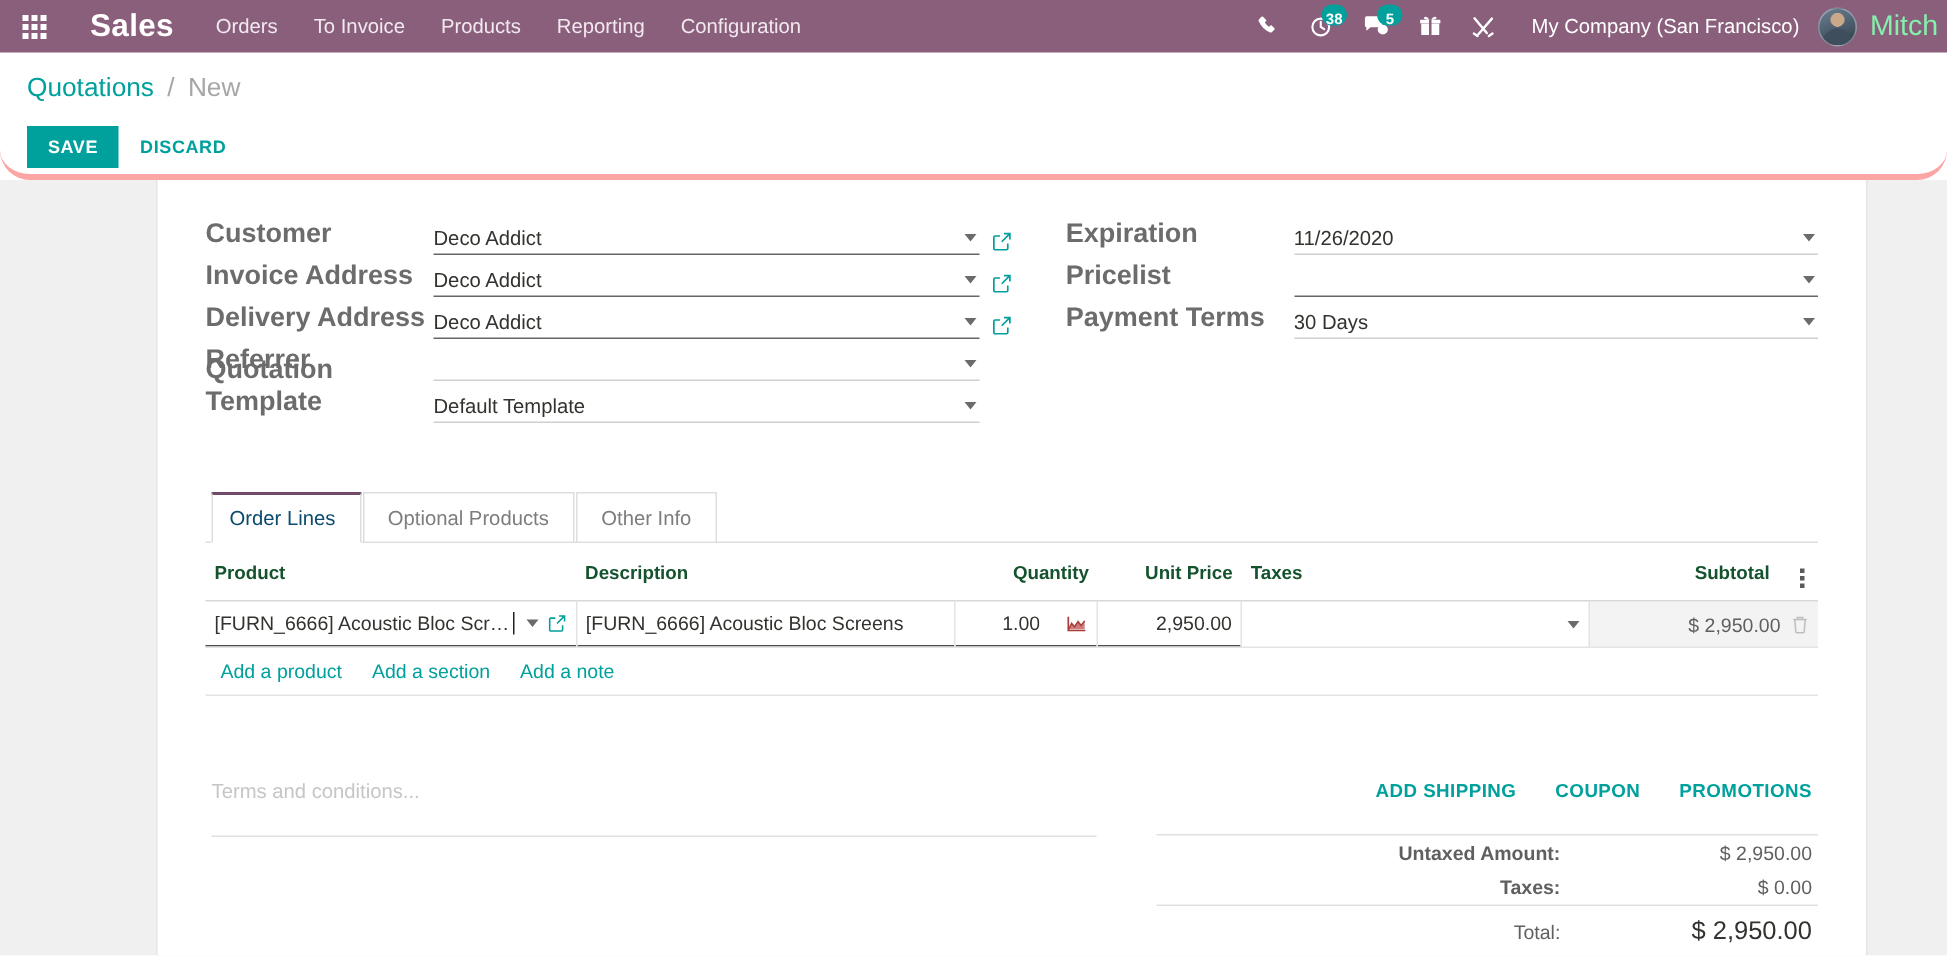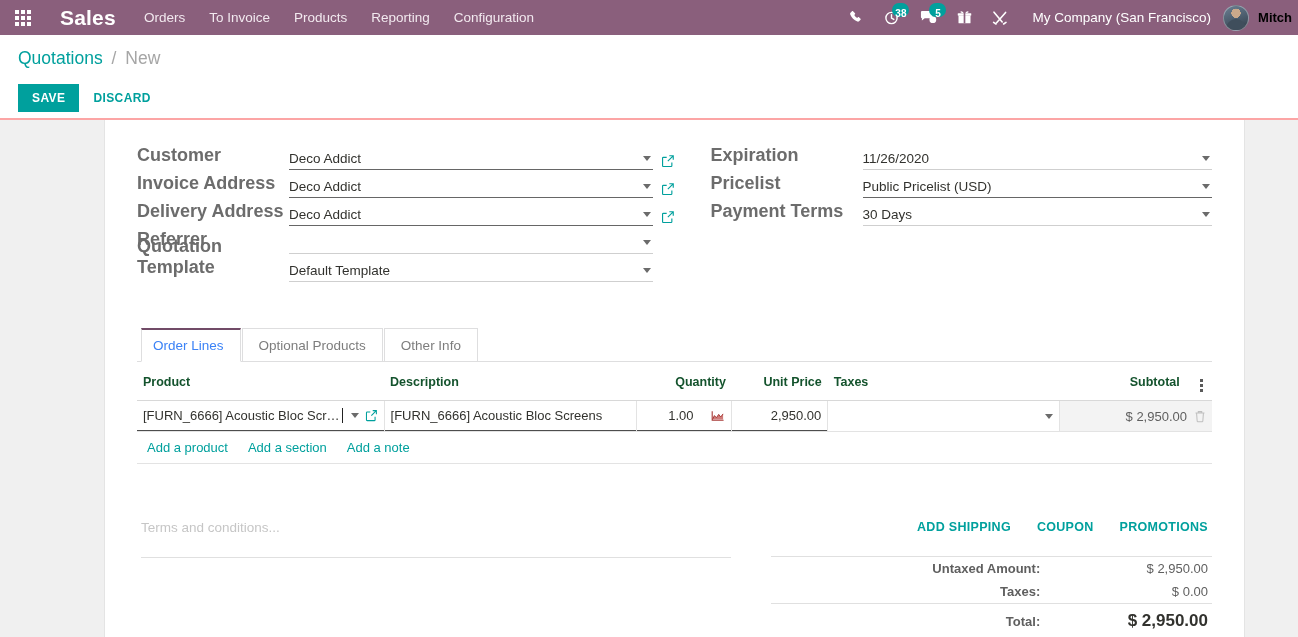--- a/index.html
+++ b/index.html
@@ -99,32 +99,33 @@
   .avatar::after {
     content: "";
     position: absolute;
     left: 50%; top: 58%;
     transform: translateX(-50%);
     width: 20px; height: 14px;
     border-radius: 10px 10px 0 0;
     background: #3f4e5c;
   }
   .username {
-    font-size: 13px;
-    color: #000000;
+    font-size: 19px;
+    color: #86efac;
     padding-left: 9px;
-    font-weight: 700;
+    font-weight: 400;
   }
 
   
   .control-panel {
     background: #ffffff;
     padding: 11px 0 0 18px;
-    border-bottom: 2px solid #fca5a5;
+    border-bottom: 4px solid #fca5a5;
     height: 85px;
+    border-radius: 20px;
   }
   .breadcrumb {
     font-size: 17.5px;
     line-height: 24px;
     white-space: nowrap;
   }
   .bc-link { color: #00a09d; }
   .bc-sep { color: #a6a6a6; padding: 0 4px; }
   .bc-current { color: #a6a6a6; }
   .btn-row { margin-top: 14px; display: flex; align-items: center; }
@@ -237,21 +238,21 @@
     color: #7d7d7d;
     background: #ffffff;
     border: 1px solid #dededf;
     border-bottom: 1px solid #dededf;
     margin-bottom: -1px;
     margin-right: 1px;
     cursor: pointer;
     line-height: 15px;
   }
   .tab.active {
-    color: #3b82f6;
+    color: #0c4a6e;
     border-top: 2px solid #714b67;
     border-bottom-color: #ffffff;
     background: #ffffff;
     padding-top: 8px;
     padding-left: 11px;
   }
 
   
   table.lines {
     width: 100%;
@@ -380,21 +381,21 @@
   }
   table.totals-table td {
     padding: 4px 4px 4px 0;
     font-size: 13px;
     color: #5f5f5f;
     white-space: nowrap;
   }
   td.tot-label { text-align: right; font-weight: bold; width: 62%; padding-right: 12px; }
   td.tot-value { text-align: right; width: 38%; }
   tr.sep-top td { border-top: 1px solid #e0e0e0; }
-  tr.grand td { font-size: 17px; font-weight: bold; color: #32322e; padding-top: 7px; padding-bottom: 4px; }
+  tr.grand td { font-size: 17px; font-weight: normal; color: #32322e; padding-top: 7px; padding-bottom: 4px; }
   tr.grand td.tot-label { font-size: 13px; color: #5f5f5f; }
 </style>
 </head>
 <body>
 
 <div class="topbar">
   <div class="apps-grid">
     <div class="apps-grid-inner">
       <i></i>
         <i></i>
@@ -544,21 +545,20 @@
           <div class="flabel">Expiration</div>
           <div class="fvalue">
             <span class="txt">11/26/2020</span>
             <span class="caret"></span>
           </div>
         </div>
 
         <div class="frow">
           <div class="flabel">Pricelist</div>
           <div class="fvalue focusable">
-            <span class="txt">Public Pricelist (USD)</span>
             <span class="caret"></span>
           </div>
         </div>
 
         <div class="frow">
           <div class="flabel">Payment Terms</div>
           <div class="fvalue">
             <span class="txt">30 Days</span>
             <span class="caret"></span>
           </div>

